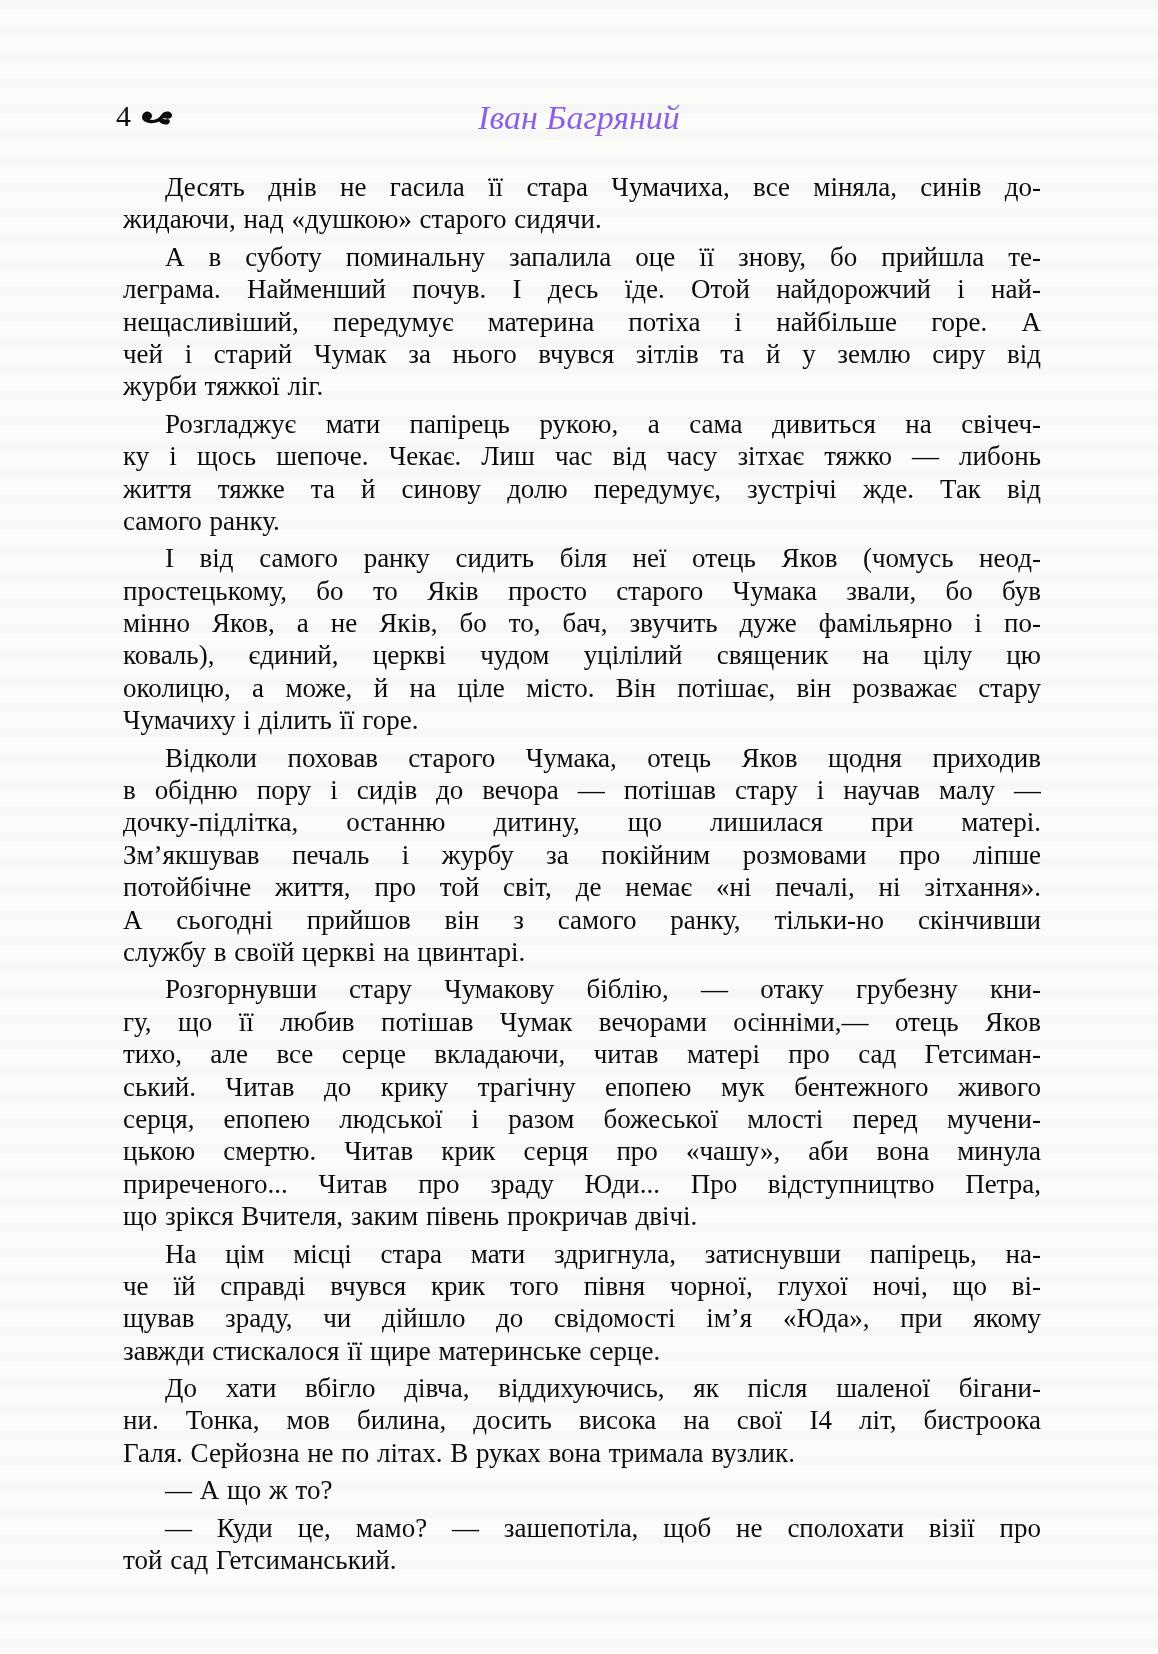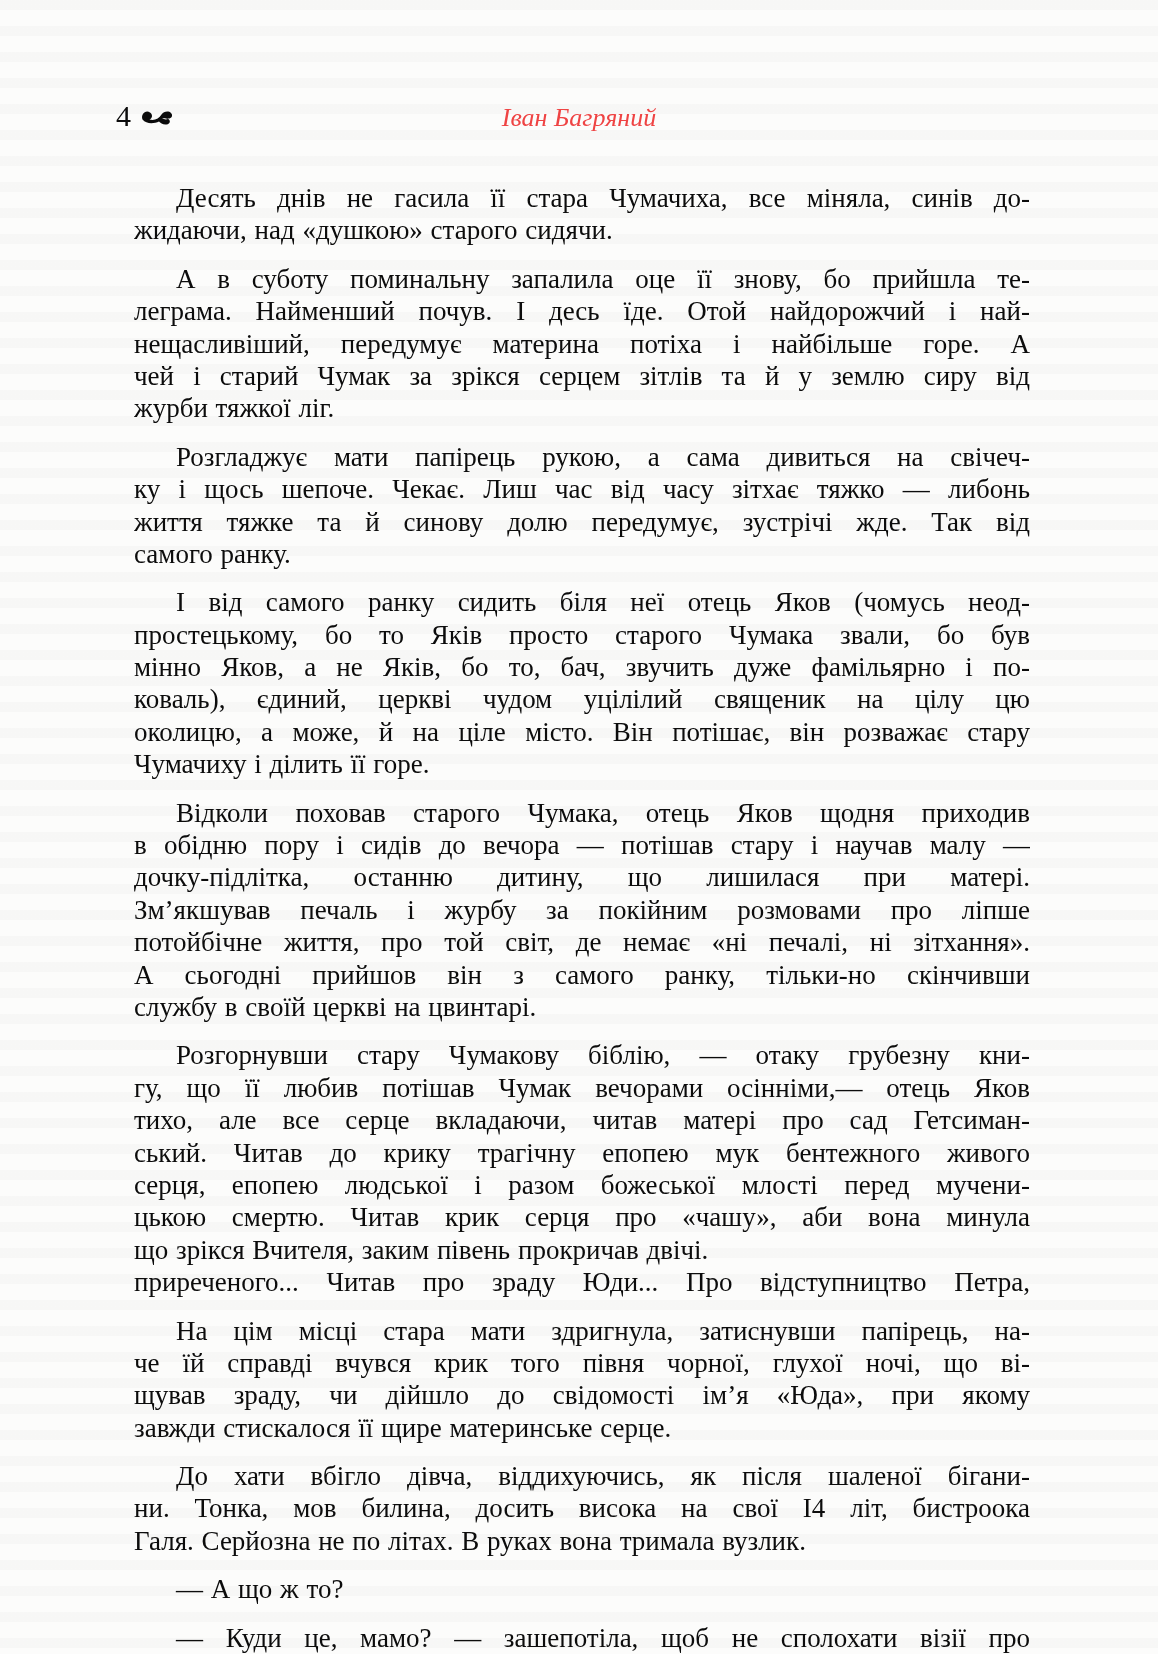--- a/index.html
+++ b/index.html
@@ -40,29 +40,29 @@
     font-size: 30px; line-height: 34px;
     color: #0c0c0c;
   }
   .fleuron { display: inline-block; margin-bottom: 5px; }
   .fleuron svg { display: block; }
   .running-head {
     position: absolute;
     left: 0; top: 4px; width: 1158px;
     text-align: center;
     font-style: italic;
-    font-size: 26px; line-height: 30px;
-    color: #ef4444;
+    font-size: 34px; line-height: 30px;
+    color: #8b5cf6;
   }
   .text-block {
     position: absolute;
     top: 166px; left: 118px;
     width: 928px;
   }
-  .para { margin: 16px; }
+  .para { margin: 5px; }
   .line {
     font-size: 27px;
     line-height: 32.4px;
     height: 32.4px;
     overflow: hidden;
     text-align: justify;
     text-align-last: justify;
     word-spacing: 1px;
   }
   .line.first { text-indent: 42px; }
@@ -97,21 +97,21 @@
 
   <div class="text-block" id="text-block">
       <div class="para">
         <div class="line first">Десять днів не гасила її стара Чумачиха, все міняла, синів до-</div>
         <div class="line last">жидаючи, над «душкою» старого сидячи.</div>
       </div>
       <div class="para">
         <div class="line first">А в суботу поминальну запалила оце її знову, бо прийшла те-</div>
         <div class="line">леграма. Найменший почув. І десь їде. Отой найдорожчий і най-</div>
         <div class="line">нещасливіший, передумує материна потіха і найбільше горе. А</div>
-        <div class="line">чей і старий Чумак за зрікся серцем зітлів та й у землю сиру від</div>
+        <div class="line">чей і старий Чумак за нього вчувся зітлів та й у землю сиру від</div>
         <div class="line last">журби тяжкої ліг.</div>
       </div>
       <div class="para">
         <div class="line first">Розгладжує мати папірець рукою, а сама дивиться на свічеч-</div>
         <div class="line">ку і щось шепоче. Чекає. Лиш час від часу зітхає тяжко — либонь</div>
         <div class="line">життя тяжке та й синову долю передумує, зустрічі жде. Так від</div>
         <div class="line last">самого ранку.</div>
       </div>
       <div class="para">
         <div class="line first">І від самого ранку сидить біля неї отець Яков (чомусь неод-</div>
@@ -130,22 +130,22 @@
         <div class="line">А сьогодні прийшов він з самого ранку, тільки-но скінчивши</div>
         <div class="line last">службу в своїй церкві на цвинтарі.</div>
       </div>
       <div class="para">
         <div class="line first">Розгорнувши стару Чумакову біблію, — отаку грубезну кни-</div>
         <div class="line">гу, що її любив потішав Чумак вечорами осінніми,— отець Яков</div>
         <div class="line">тихо, але все серце вкладаючи, читав матері про сад Гетсиман-</div>
         <div class="line">ський. Читав до крику трагічну епопею мук бентежного живого</div>
         <div class="line">серця, епопею людської і разом божеської млості перед мучени-</div>
         <div class="line">цькою смертю. Читав крик серця про «чашу», аби вона минула</div>
+        <div class="line">приреченого... Читав про зраду Юди... Про відступництво Петра,</div>
         <div class="line last">що зрікся Вчителя, заким півень прокричав двічі.</div>
-        <div class="line">приреченого... Читав про зраду Юди... Про відступництво Петра,</div>
       </div>
       <div class="para">
         <div class="line first">На цім місці стара мати здригнула, затиснувши папірець, на-</div>
         <div class="line">че їй справді вчувся крик того півня чорної, глухої ночі, що ві-</div>
         <div class="line">щував зраду, чи дійшло до свідомості ім’я «Юда», при якому</div>
         <div class="line last">завжди стискалося її щире материнське серце.</div>
       </div>
       <div class="para">
         <div class="line first">До хати вбігло дівча, віддихуючись, як після шаленої бігани-</div>
         <div class="line">ни. Тонка, мов билина, досить висока на свої І4 літ, бистроока</div>

